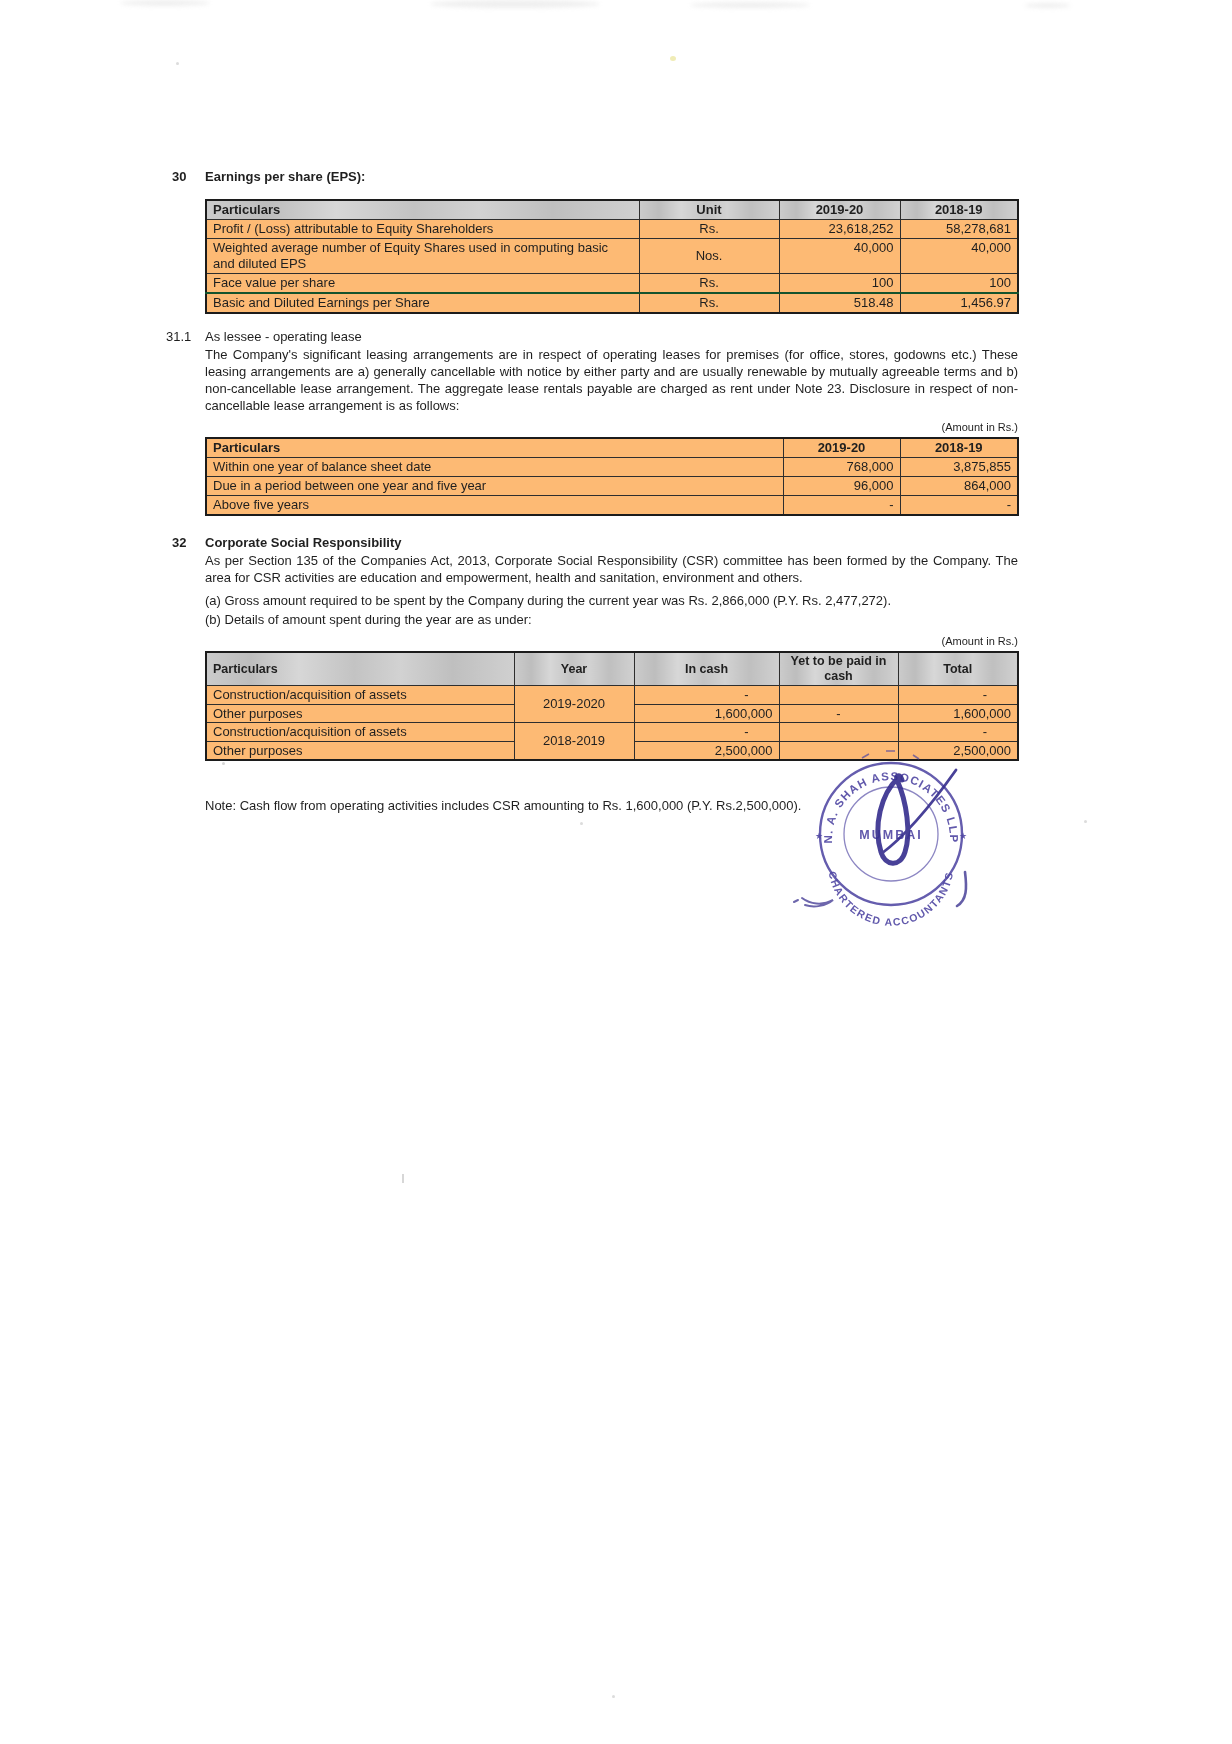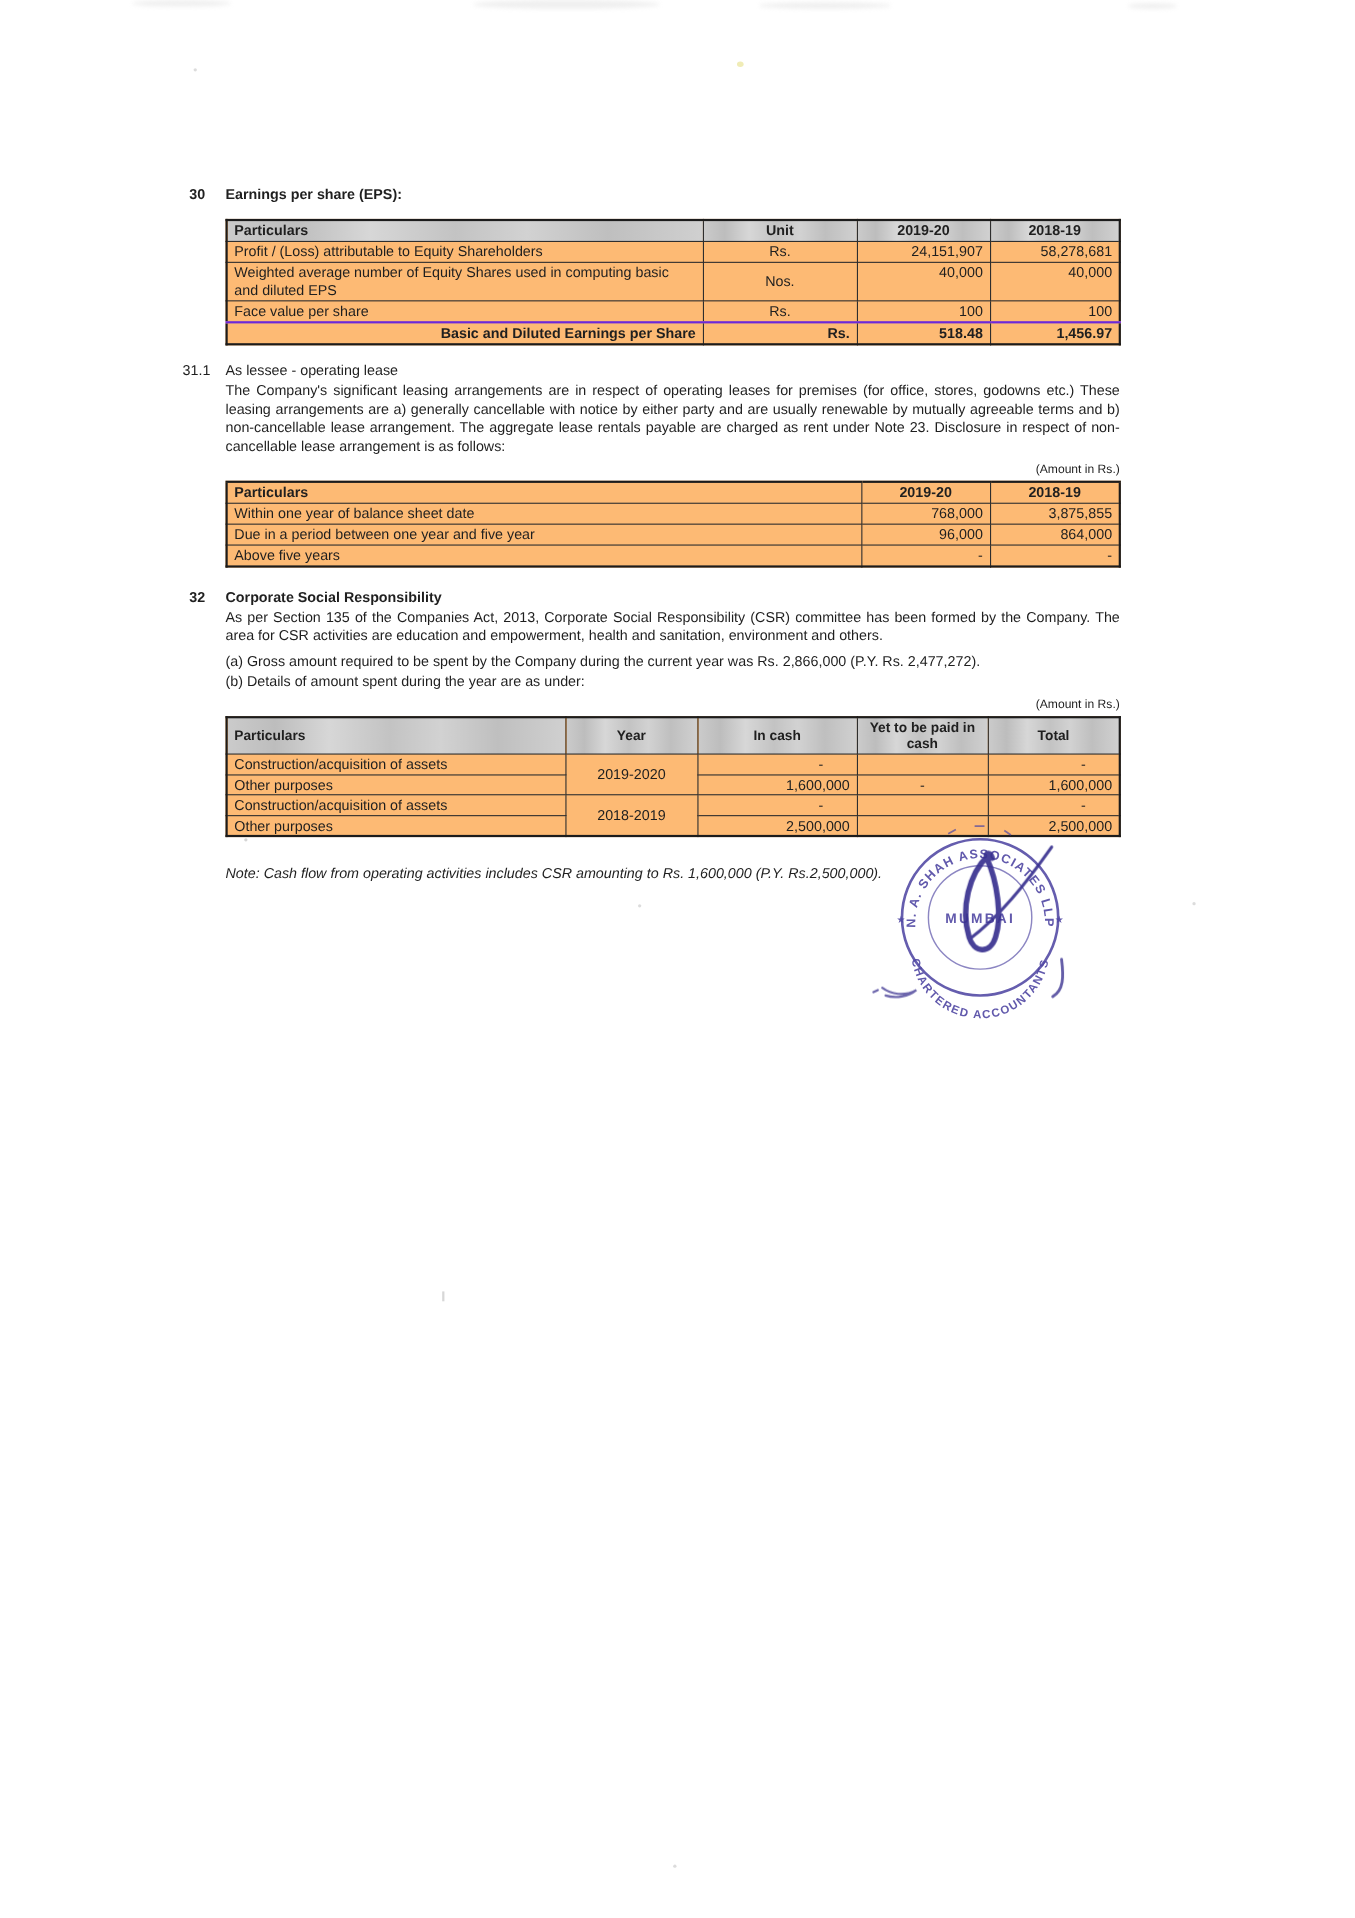--- a/index.html
+++ b/index.html
@@ -19,28 +19,28 @@
   .amount-note{text-align:right;font-size:11px;margin-top:5px;margin-bottom:1px;}
   table{border-collapse:collapse;table-layout:fixed;width:812px;background:#fdba74;}
   table{border:2px solid #1c1c1c;}
   td,th{border:1px solid #2e2e2e;padding:1px 6px;font-size:13px;line-height:16px;vertical-align:top;overflow:hidden;}
   th{font-weight:bold;text-align:center;}
   th.left{text-align:left;}
   .shade{background:linear-gradient(90deg,#cbcbcb 0%,#bdbdbd 14%,#d7d7d7 30%,#c3c3c3 48%,#d2d2d2 63%,#bfbfbf 80%,#d0d0d0 100%);}
   .num{text-align:right;white-space:nowrap;}
   .ctr{text-align:center;margin-top:48px;}
   .mid{vertical-align:middle;}
-  .bold-row td{font-weight:bold;border-top:2px solid #6d28d9;text-align:right;}
+  .bold-row td{font-weight:normal;border-top:2px solid #14532d;}
   .eps-table{margin-top:14px;}
   .lease-table th{border-top:2px solid #1c1c1c;}
   .dash{padding-right:30px;}
   .csr-table th{font-size:12.5px;line-height:15px;vertical-align:middle;}
   .csr-table td{line-height:15.5px;}
   .group2 td{border-top:1.5px solid #222;}
-  .note-line{margin-top:24px;font-style:italic;}
+  .note-line{margin-top:36px;}
   .mt22{margin-top:22px;}
   .mt14{margin-top:14px;}
   .mt18{margin-top:18px;align-items:flex-end;}
   .mt6{margin-top:6px;}
   .mt2{margin-top:2px;}
   
   .stamp{position:absolute;left:786px;top:742px;width:220px;height:190px;}
   
   .artifact{position:absolute;pointer-events:none;}
   .smudge{background:#dcdcdc;opacity:.45;border-radius:50%;filter:blur(2px);}
@@ -80,21 +80,21 @@
         <th class="left shade">Particulars</th>
         <th class="shade">Unit</th>
         <th class="shade">2019-20</th>
         <th class="shade">2018-19</th>
       </tr>
     </thead>
     <tbody>
       <tr>
         <td>Profit / (Loss) attributable to Equity Shareholders</td>
         <td class="ctr">Rs.</td>
-        <td class="num">24,151,907</td>
+        <td class="num">23,618,252</td>
         <td class="num">58,278,681</td>
       </tr>
       <tr>
         <td>Weighted average number of Equity Shares used in computing basic and diluted EPS</td>
         <td class="ctr mid">Nos.</td>
         <td class="num">40,000</td>
         <td class="num">40,000</td>
       </tr>
       <tr>
         <td>Face value per share</td>

